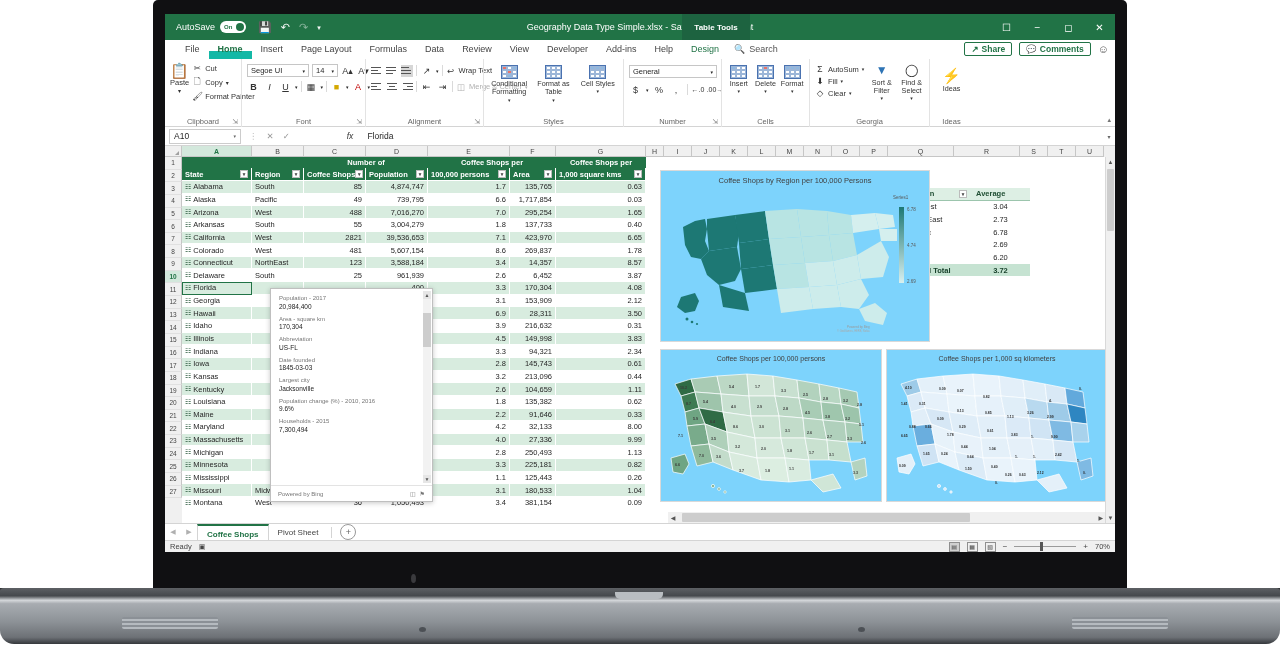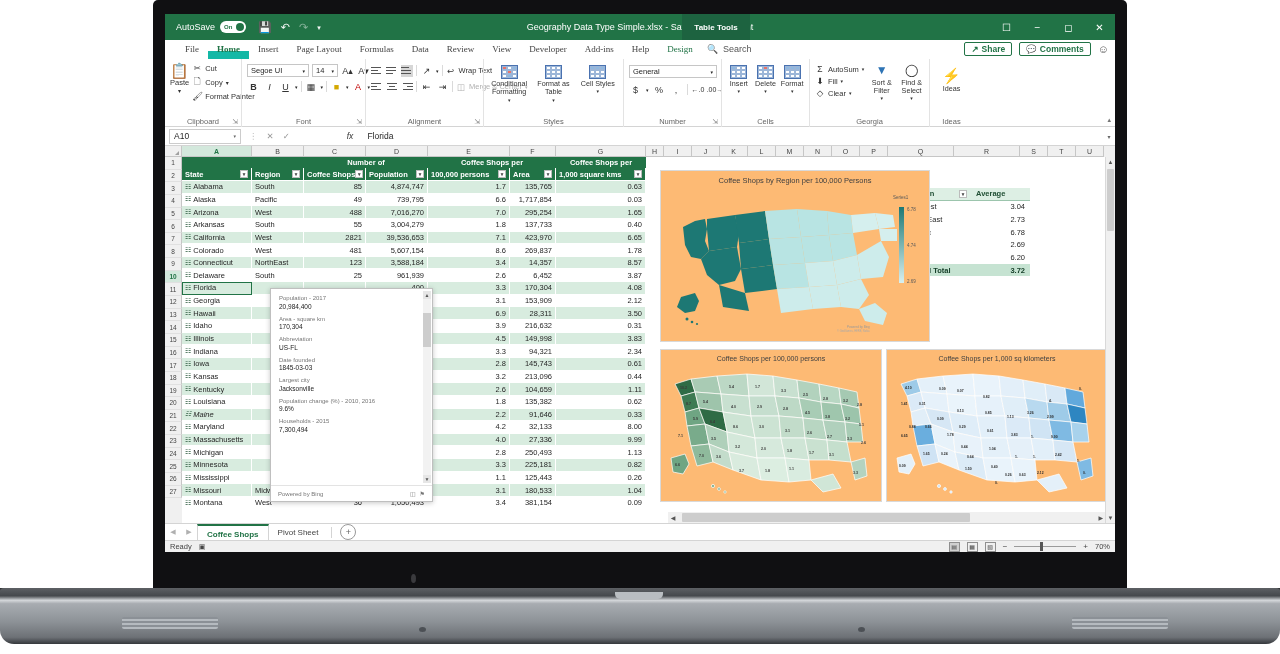--- a/index.html
+++ b/index.html
@@ -79,21 +79,21 @@
     width:31px; height:26px; display:flex; align-items:center; justify-content:center;
     font-size:10px; color:#fff;
   }
 
   
   .ribbon-tabs {
     height:19px; background:#fff; display:flex; align-items:center;
     font-size:9px; padding-left:11px; gap:0; position:relative;
     border-bottom:1px solid #fff;
   }
-  .rtab { padding:0 9px; height:19px; line-height:19px; color:#444; white-space:nowrap;font-family:Liberation Serif, serif; }
+  .rtab { padding:0 9px; height:19px; line-height:19px; color:#444; white-space:nowrap; }
   .rtab.active { color:#217346; font-weight:600; border-bottom:8px solid #14b8a6; }
   .rtab.green { color:#217346; }
   .search-box { display:flex; align-items:center; gap:4px; margin-left:6px; color:#555;}
   .ribbon-right { position:absolute; right:6px; display:flex; align-items:center; gap:7px;}
   .btn-outline {
     border:1px solid #217346; color:#217346; border-radius:2px;
     padding:1px 6px; font-size:8.5px; display:flex; align-items:center; gap:3px;
     font-weight:600;
   }
 
@@ -194,31 +194,31 @@
   .dc-value { color:#222; font-size:6.5px; }
   .dc-scroll { position:absolute; right:1px; top:2px; bottom:2px; width:8px; background:#f2f2f2; }
   .dc-scroll .up, .dc-scroll .dn { height:8px; font-size:5px; display:flex; align-items:center; justify-content:center; color:#555; background:#e6e6e6;}
   .dc-scroll .up{position:absolute;top:0;left:0;right:0;}
   .dc-scroll .dn{position:absolute;bottom:0;left:0;right:0;}
   .dc-scroll .thumb{position:absolute;top:22px;left:0;right:0;height:34px;background:#cdcdcd;}
   .dc-foot { height:16px; border-top:1px solid #e3e3e3; display:flex; align-items:center;
              justify-content:space-between; padding:0 7px; color:#777; font-size:6px;}
 
   
-  .chartobj { position:absolute; background:#fdba74; border:1px solid #d9d9d9; }
+  .chartobj { position:absolute; background:#7dd3fc; border:1px solid #d9d9d9; }
   .chart-title { text-align:center; font-size:7.5px; color:#404040; padding-top:5px; }
   .chart-title.sm { font-size:7px; }
   .legend-title { font-size:4.5px; fill:#595959; }
   .legend-tick { font-size:4.5px; fill:#595959; }
 
   
   .pivot { position:absolute; left:723px; top:31px; width:125px; font-size:7.5px; }
   .pv-row { display:flex; height:12.65px; align-items:center; }
   .pv-row .c1 { width:66px; padding:0 4px; display:flex; align-items:center; }
-  .pv-row .c2 { flex:1; text-align:right; padding:0 5px; }
+  .pv-row .c2 { flex:1; text-align:center; padding:0 5px; }
   .pv-head { background:#ddefe4; font-weight:bold; color:#1f4e33; border-bottom:1px solid #9cc5ad;}
   .pv-total { background:#c6e3d2; font-weight:bold; color:#17402a; }
 
   
   .vscroll { position:absolute; right:0; top:0; width:10px; bottom:0; background:#f0f0f0; border-left:1px solid #d9d9d9;}
   .vscroll .thumb { position:absolute; top:12px; left:1px; right:1px; height:62px; background:#cdcdcd; border-radius:1px;}
   .vscroll .arr { position:absolute; left:0; right:0; height:10px; font-size:6px; color:#555; display:flex; align-items:center; justify-content:center;}
   .hscroll { position:absolute; left:503px; right:10px; bottom:0; height:11px; background:#f0f0f0; display:flex; align-items:center;}
   .hscroll .thumb { position:absolute; left:14px; width:288px; top:1px; bottom:1px; background:#cdcdcd; border-radius:1px;}
 
@@ -920,21 +920,21 @@
                   <span>Louisiana</span>
                 </div>
                 <div class="tcell plain" style="width: 52px;"></div>
                 <div class="tcell plain num" style="width: 62px;"></div>
                 <div class="tcell plain num" style="width: 62px;">333</div>
                 <div class="tcell plain num" style="width: 82px;">1.8</div>
                 <div class="tcell plain num" style="width: 46px;">135,382</div>
                 <div class="tcell plain num" style="width: 90px;">0.62</div>
               </div>
               <div class="trow">
-                <div class="tcell band" style="width: 70px; font-style: italic;">
+                <div class="tcell band" style="width: 70px;">
                   <span class="geo-ic">☷</span>
                   <span>Maine</span>
                 </div>
                 <div class="tcell band" style="width: 52px;"></div>
                 <div class="tcell band num" style="width: 62px;"></div>
                 <div class="tcell band num" style="width: 62px;">907</div>
                 <div class="tcell band num" style="width: 82px;">2.2</div>
                 <div class="tcell band num" style="width: 46px;">91,646</div>
                 <div class="tcell band num" style="width: 90px;">0.33</div>
               </div>

